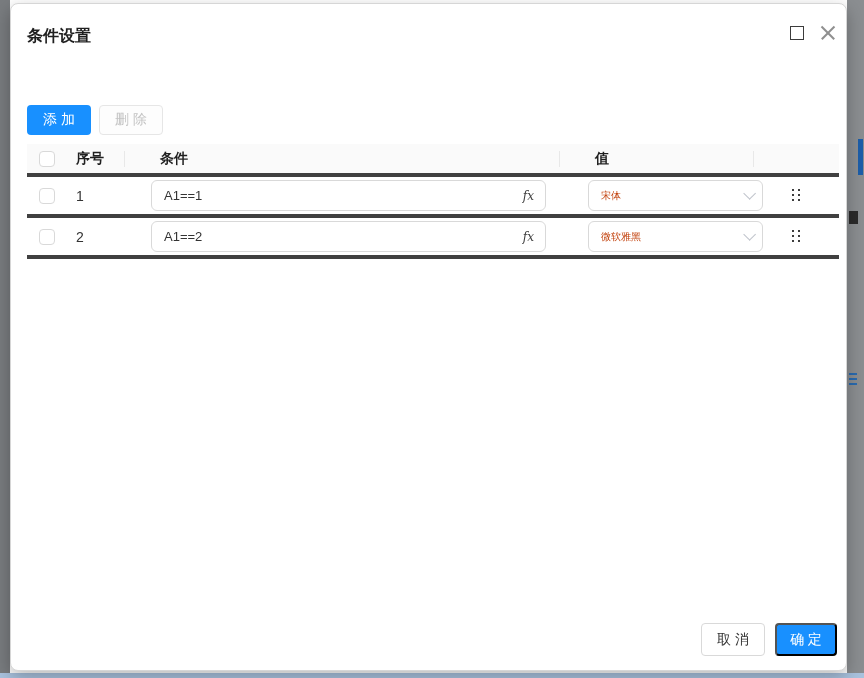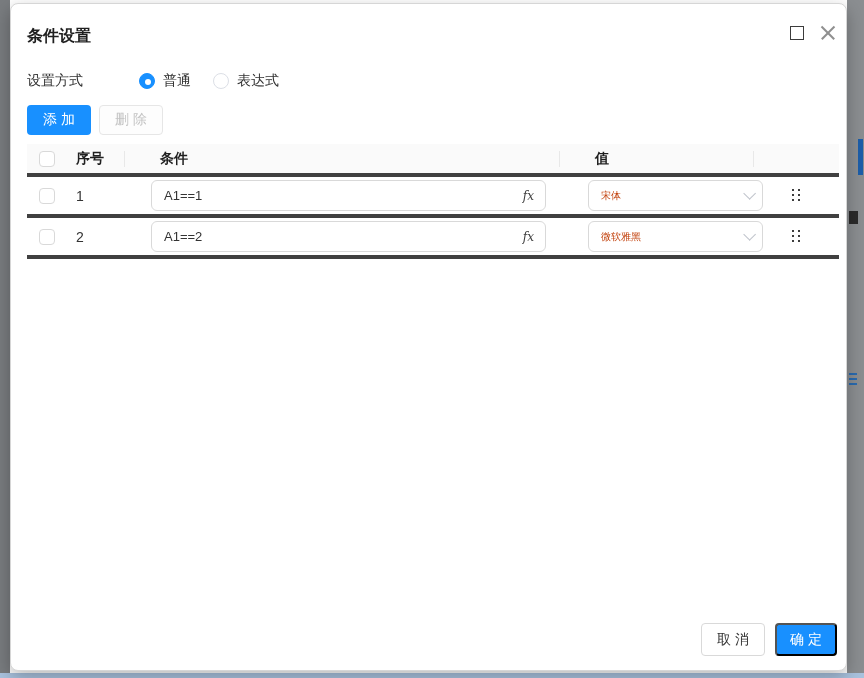--- a/index.html
+++ b/index.html
@@ -158,21 +158,21 @@
     position:absolute; right:9px; bottom:14px; display:flex; gap:10px;
   }
   .btn-cancel {
     height:33px; width:64px; background:#fff; border:1px solid #d9d9d9;
     border-radius:4px; color:#333; font-size:14px;
     display:flex; align-items:center; justify-content:center; cursor:pointer;
   }
   .btn-ok {
     height:33px; width:62px; background:#1890ff; border-radius:4px;
     color:#fff; font-size:14px;
-    display:flex; align-items:center; justify-content:center; cursor:pointer;
+    display:flex; align-items:center; justify-content:center; cursor:pointer;font-family:Liberation Serif, serif;
   }
 </style>
 </head>
 <body>
 
 <div class="bg-strip-left"></div>
 <div class="bg-strip-right">
   <div class="bg-blue-block"></div>
   <div class="bg-dark-mark"></div>
   <div class="bg-blue-dashes"></div>
@@ -181,31 +181,20 @@
 
 <div class="dialog">
 
   <div class="dialog-title">条件设置</div>
 
   <div class="window-controls">
     <div class="maximize-box"></div>
     <div class="close-x"></div>
   </div>
 
-  <div class="mode-row">
-    <div class="mode-label">设置方式</div>
-    <div class="radio-option">
-      <span class="radio-circle checked"></span>
-      <span class="radio-label">普通</span>
-    </div>
-    <div class="radio-option">
-      <span class="radio-circle"></span>
-      <span class="radio-label">表达式</span>
-    </div>
-  </div>
 
   <div class="toolbar">
     <button class="btn btn-primary">添 加</button>
     <button class="btn btn-disabled">删 除</button>
   </div>
 
   <div class="cond-table">
 
     <div class="t-row t-head">
       <div class="cell-check">

